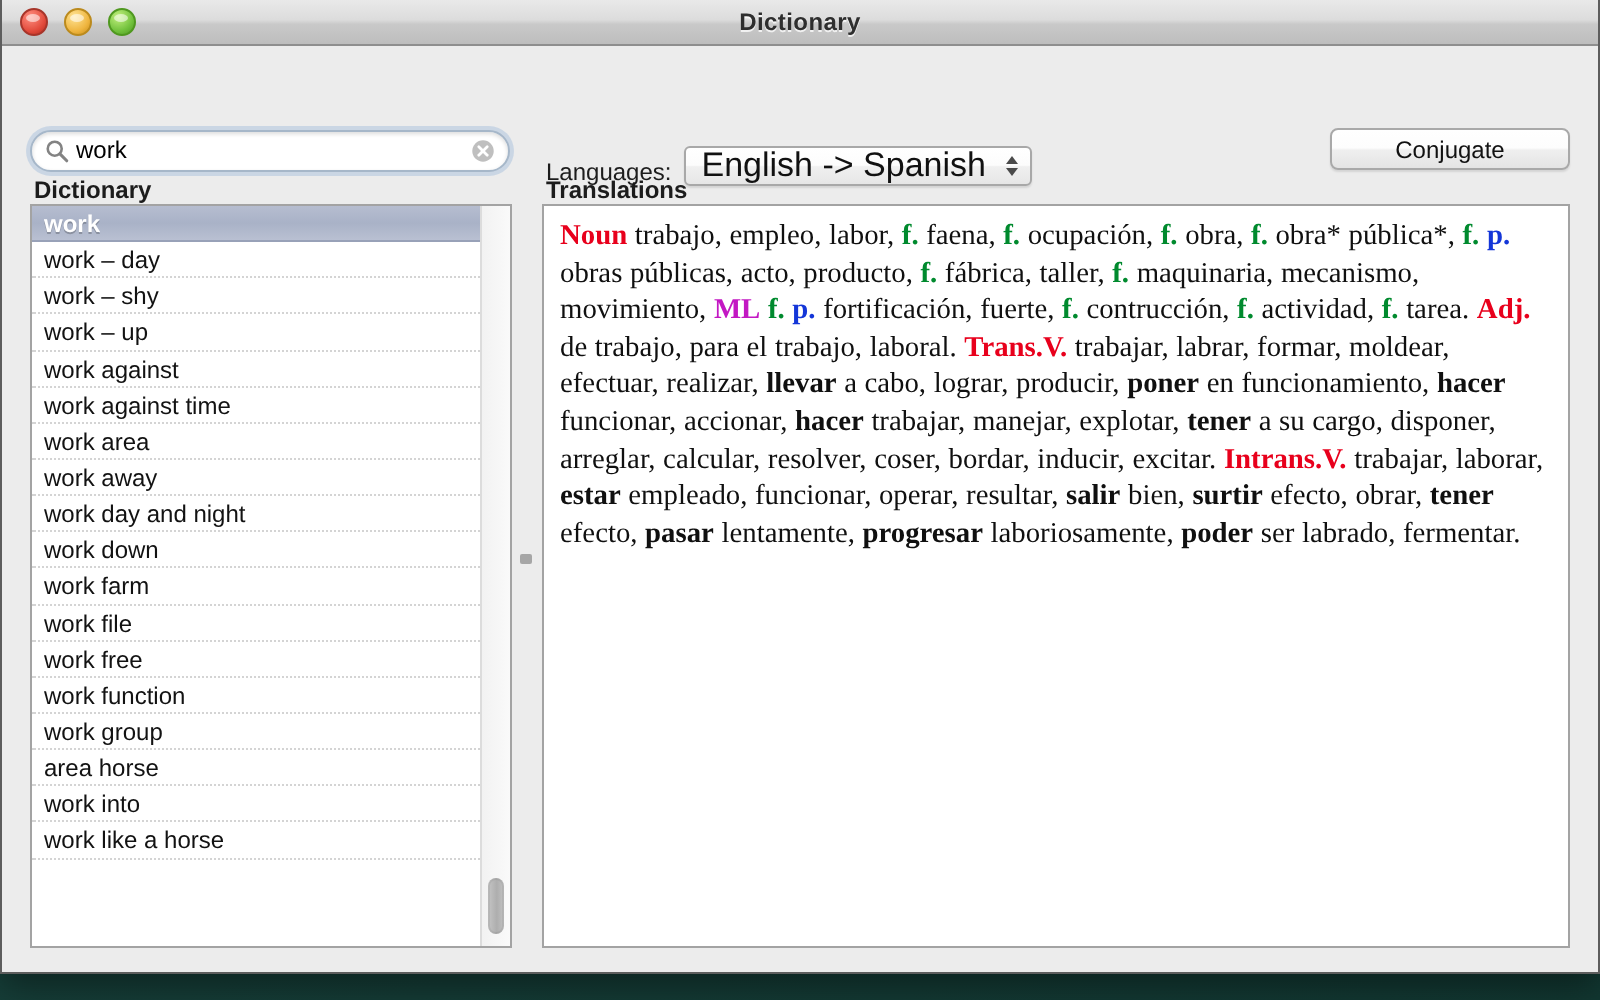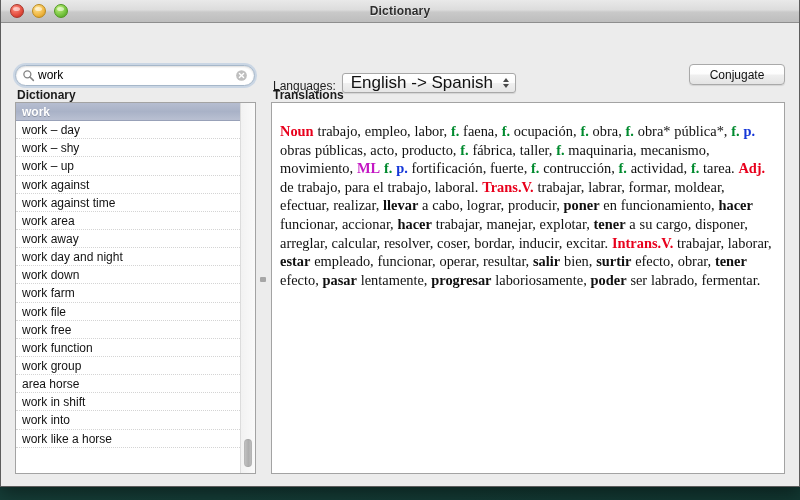--- a/index.html
+++ b/index.html
@@ -172,21 +172,21 @@
     border-right: 3.5px solid transparent;
   }
   .tri-up { border-bottom: 4px solid #4a4a4a; margin-bottom: 2px; }
   .tri-dn { border-top: 4px solid #4a4a4a; }
 
   
   #conjugate-button {
     position: absolute;
     right: 14px;
     top: 41px;
-    width: 96px;
+    width: 120px;
     height: 21px;
     background: linear-gradient(to bottom, #ffffff 0%, #fdfdfd 47%, #efefef 53%, #e4e4e4 100%);
     border: 1px solid #a9a9a9;
     border-radius: 4px;
     box-sizing: border-box;
     font-size: 12px;
     color: #111;
     display: flex;
     align-items: center;
     justify-content: center;
@@ -288,21 +288,20 @@
     overflow: hidden;
   }
   #trans-text {
     padding: 6px 9px 6px 8px;
     font-family: "Liberation Serif", serif;
     font-size: 14.4px;
     line-height: 18.6px;
     color: #101010;
     text-align: left;
     word-spacing: 0.2px;
-    margin-top: 13px;
   }
   .pos      { color: #e8001c; font-weight: bold; }
   .gen      { color: #008a2e; font-weight: bold; }
   .plural   { color: #1436d8; font-weight: bold; }
   .usage    { color: #c318c3; font-weight: bold; }
   .bold     { font-weight: bold; }
 </style>
 </head>
 <body>
 
@@ -361,21 +360,20 @@
           <div class="dict-row">work area</div>
           <div class="dict-row">work away</div>
           <div class="dict-row">work day and night</div>
           <div class="dict-row">work down</div>
           <div class="dict-row">work farm</div>
           <div class="dict-row">work file</div>
           <div class="dict-row">work free</div>
           <div class="dict-row">work function</div>
           <div class="dict-row">work group</div>
           <div class="dict-row">area horse</div>
-          <div class="dict-row">work in shift</div>
           <div class="dict-row">work into</div>
           <div class="dict-row">work like a horse</div>
         </div>
       <div id="dict-scrollbar">
         <div id="dict-scroll-thumb"></div>
       </div>
     </div>
 
     <div id="splitter">
       <div id="splitter-dot"></div>

